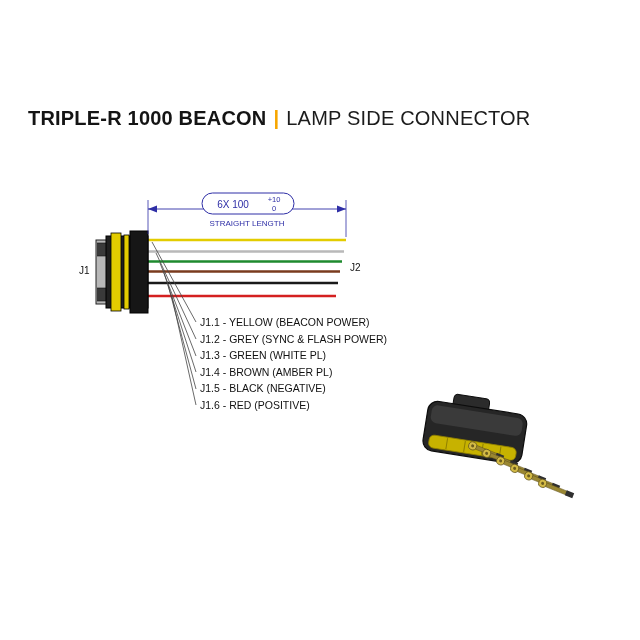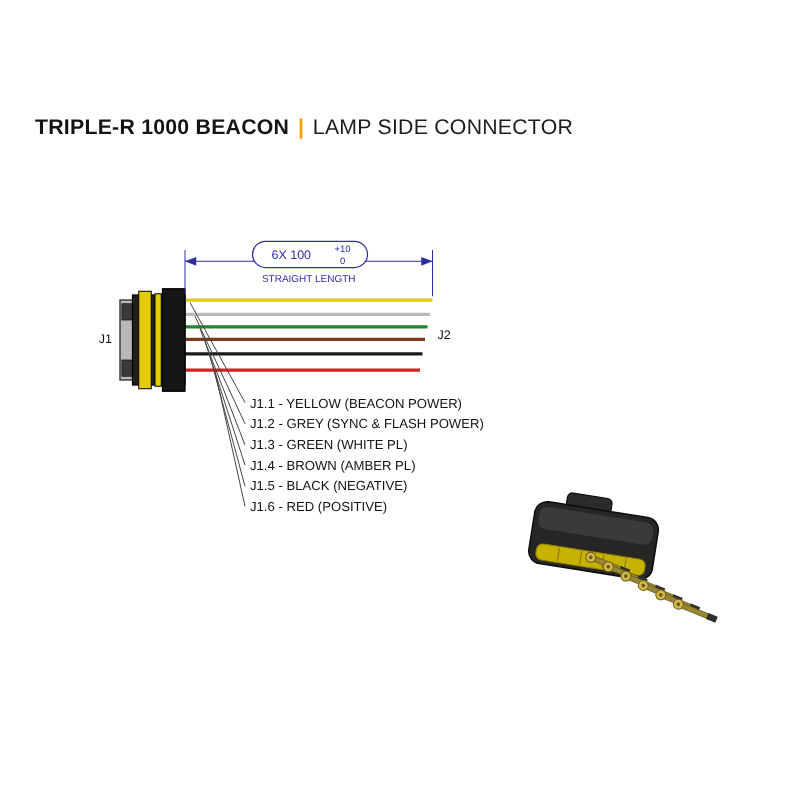--- a/index.html
+++ b/index.html
@@ -1,21 +1,21 @@
 <!DOCTYPE html>
 <html><head>
 <meta charset="utf-8">
 <style>
   html,body{margin:0;padding:0;background:#fff;}
   .canvas{
     position:relative;width:640px;height:640px;background:#ffffff;overflow:hidden;
     font-family:"Liberation Sans", sans-serif;
   }
   .title{
-    position:absolute;left:28px;top:92px;font-size:17px;line-height:20px;
+    position:absolute;left:28px;top:108px;font-size:20px;line-height:20px;
     letter-spacing:.2px;white-space:nowrap;color:#141414;
   }
   .title .product{font-weight:700;}
   .title .sep{color:#f7a600;font-weight:700;margin:0 7px;}
   .title .subtitle{font-weight:500;color:#1c1c1c;}
   svg text{font-family:"Liberation Sans", sans-serif;}
   .lbl{fill:#111;font-size:10.5px;}
   .dim-t{fill:#2e2ea6;}
   .dim-s{stroke:#2e2ea6;}
 </style>

